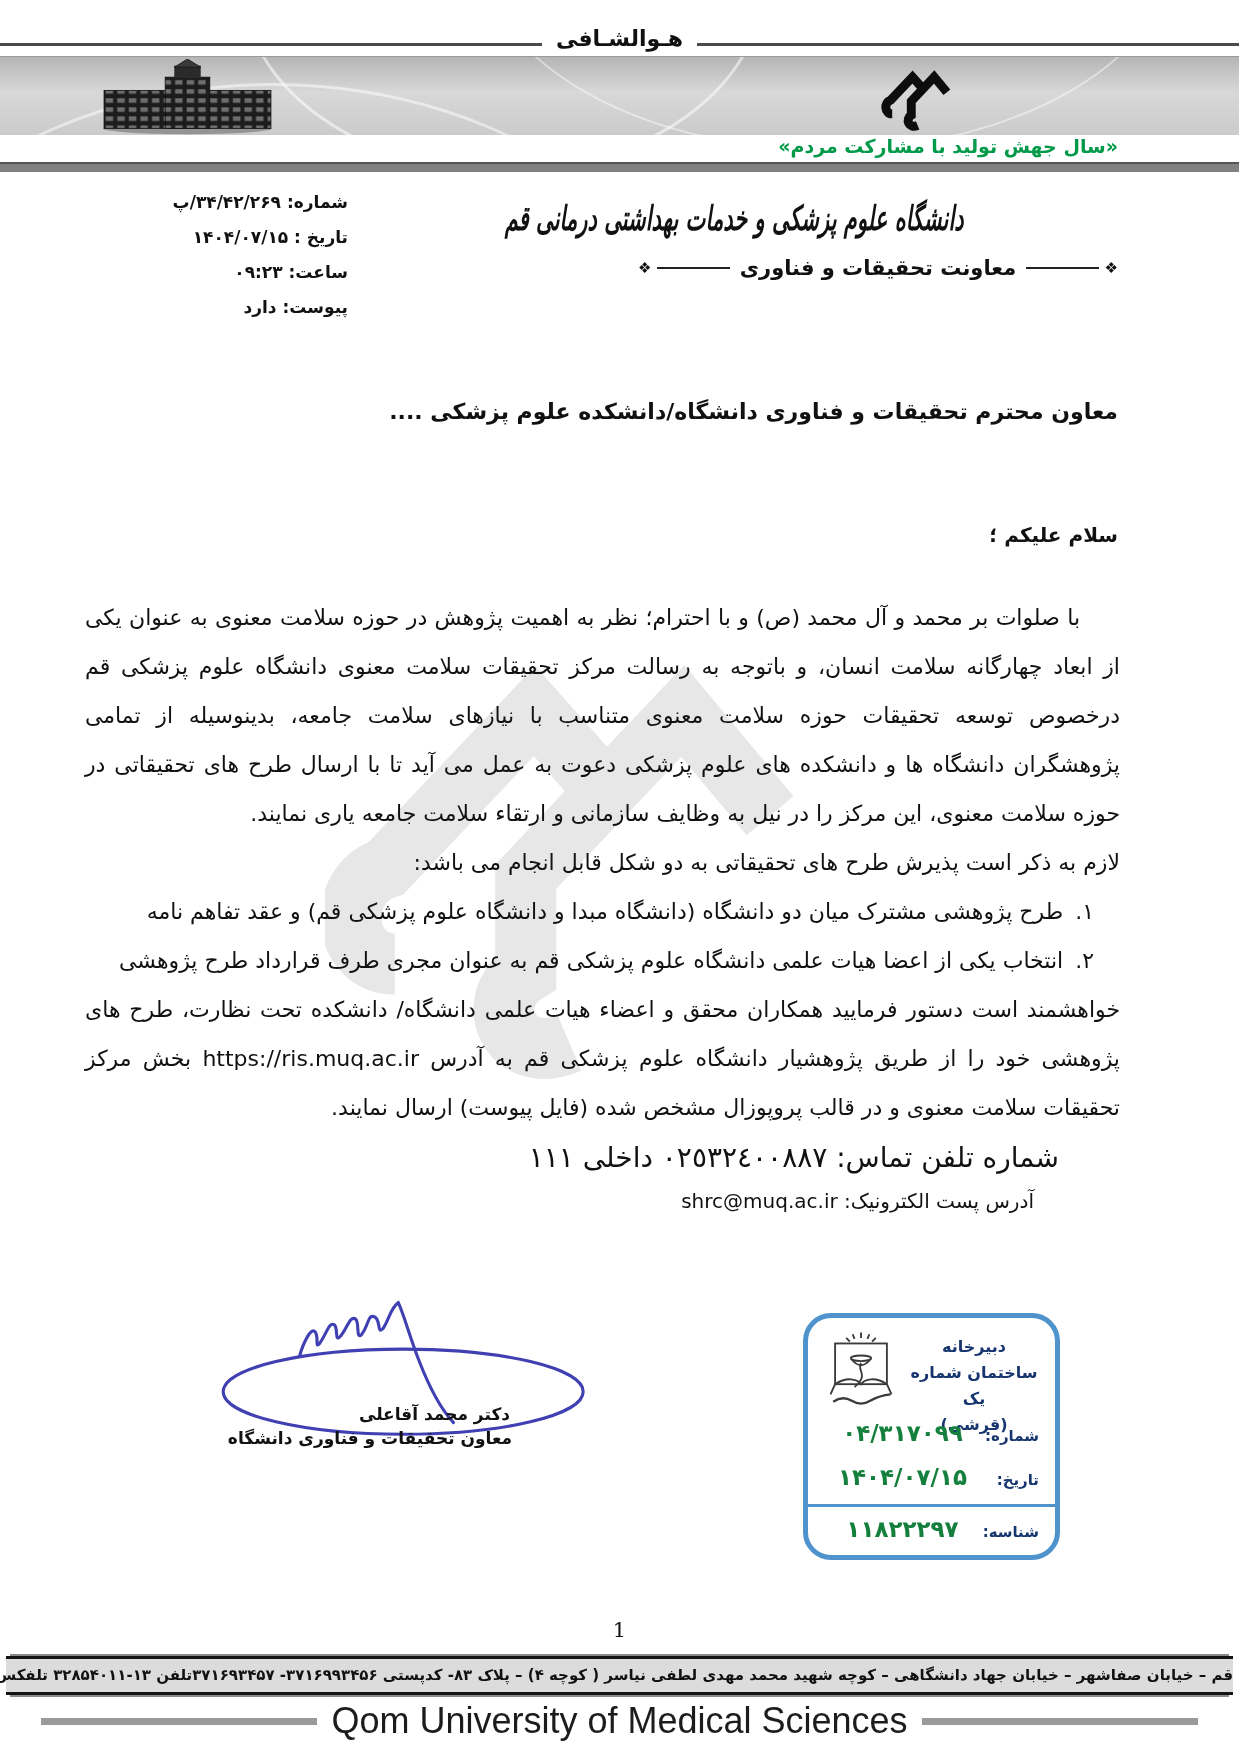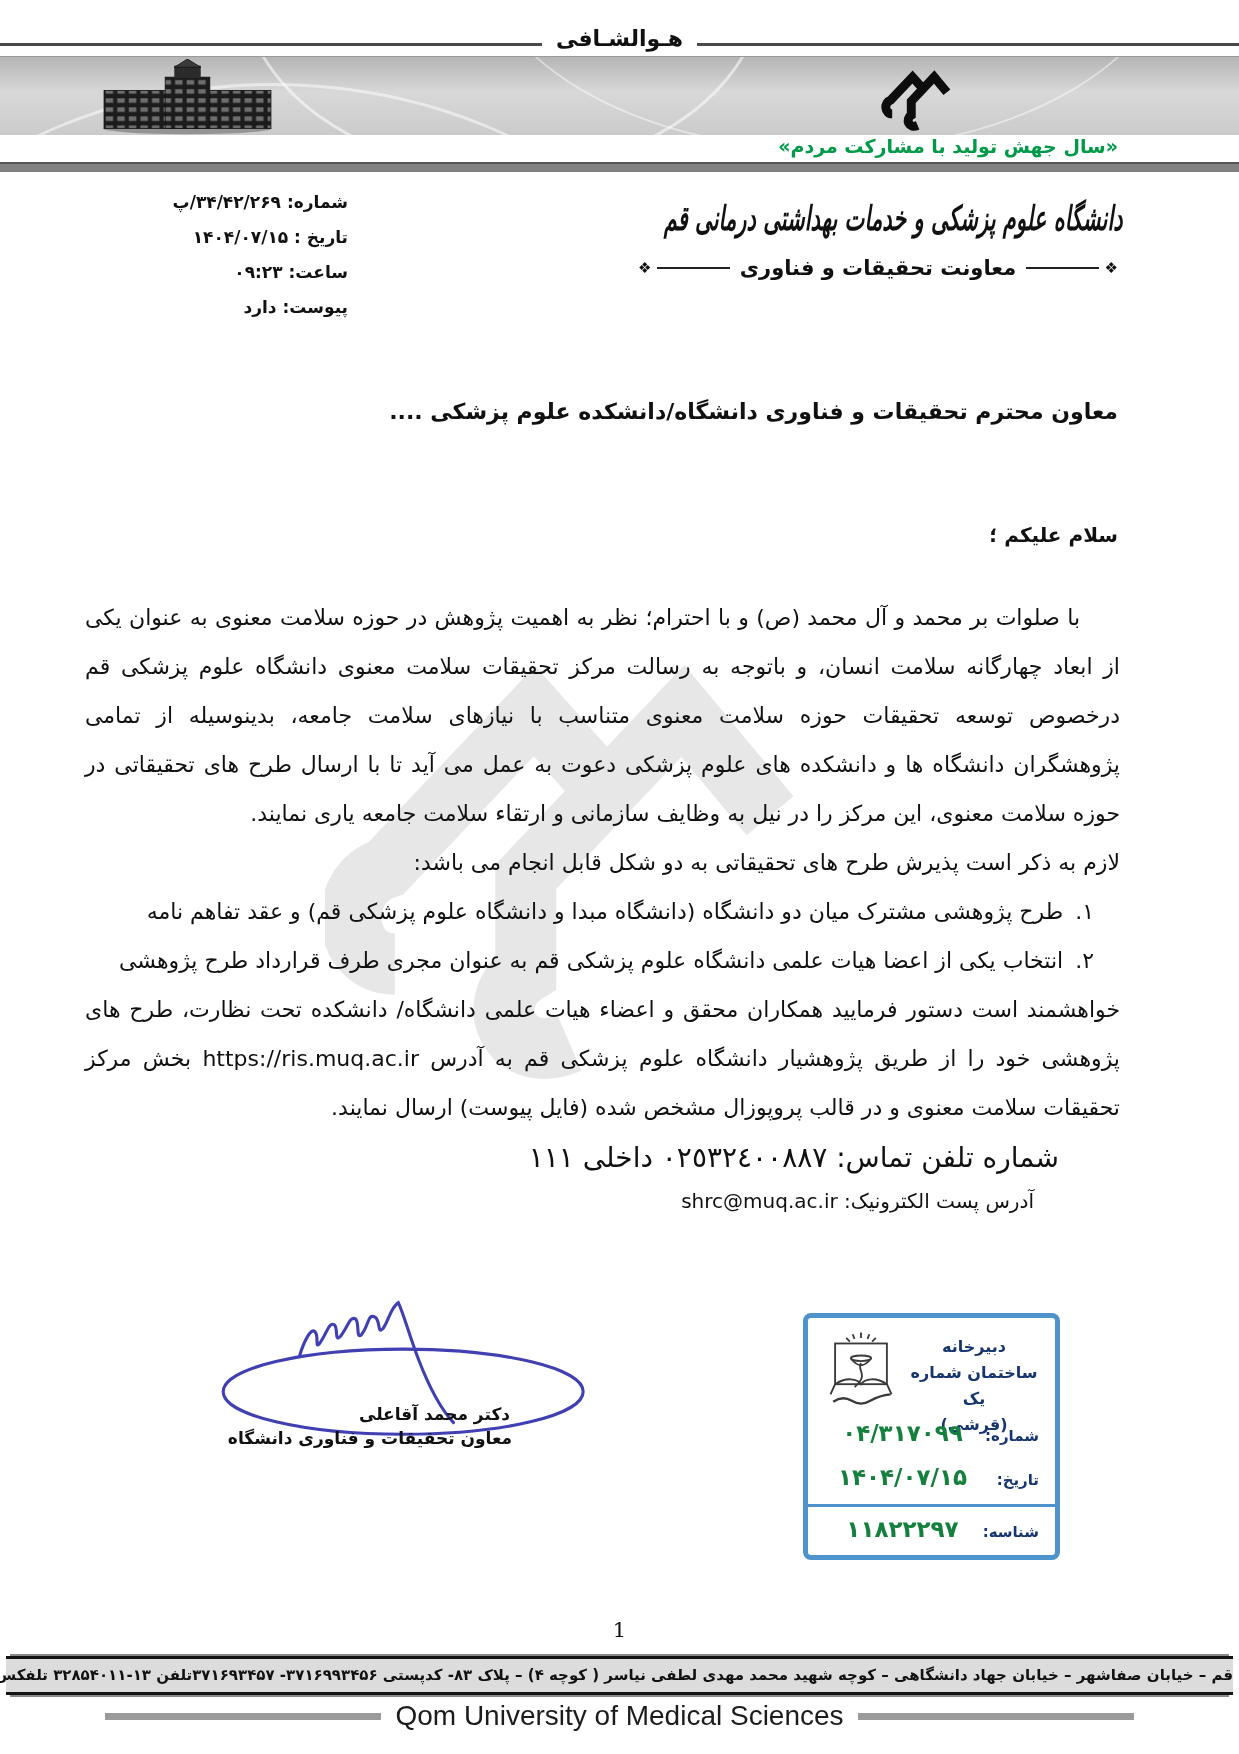--- a/index.html
+++ b/index.html
@@ -24,22 +24,22 @@
   .slogan{position:absolute;top:135px;right:121px;color:#009A49;font-weight:bold;font-size:19px;direction:rtl;white-space:nowrap;}
 
   .band{position:absolute;top:162px;left:0;width:100%;height:8px;background:#818181;border-top:2px solid #555;}
 
   
   .meta{position:absolute;top:192px;left:56px;width:292px;direction:rtl;text-align:right;
         font-weight:bold;font-size:17px;}
   .meta-row{height:22px;margin-bottom:13px;white-space:nowrap;}
 
   
-  .calligraphy{position:absolute;top:186px;right:106px;width:480px;height:64px;display:flex;
-               align-items:center;justify-content:center;direction:rtl;}
+  .calligraphy{position:absolute;top:186px;right:135px;width:480px;height:64px;display:flex;
+               align-items:center;justify-content:flex-start;direction:rtl;}
   .calligraphy span{font-size:34px;font-weight:bold;font-style:italic;white-space:nowrap;
                     transform:scaleX(.62);transform-origin:center;}
   .dept-row{position:absolute;top:256px;right:121px;width:480px;display:flex;align-items:center;
             gap:6px;direction:rtl;}
   .dept-row .rule{flex:1;height:2px;background:#222;}
   .dept-row .orn{font-size:15px;line-height:1;}
   .dept-row .dept-text{font-size:21px;font-weight:bold;white-space:nowrap;padding:0 4px;}
 
   
   .watermark{position:absolute;top:585px;left:325px;width:480px;height:540px;opacity:.09;}
@@ -59,40 +59,40 @@
 
   
   .sig-svg{position:absolute;top:1292px;left:208px;width:400px;height:150px;}
   .sig-name{position:absolute;top:1404px;left:230px;width:280px;text-align:right;direction:rtl;
             font-size:17px;font-weight:bold;}
   .sig-title{position:absolute;top:1428px;left:208px;width:324px;text-align:center;direction:rtl;
              font-size:17px;font-weight:bold;}
 
   
   .stamp{position:absolute;top:1313px;left:803px;width:257px;height:247px;box-sizing:border-box;
-         border:5px solid #4E93CC;border-radius:8px;background:#fff;}
+         border:5px solid #4E93CC;border-radius:28px;background:#fff;}
   .seal-svg{position:absolute;left:16px;top:12px;width:74px;height:88px;}
   .stamp-head{position:absolute;top:16px;right:8px;width:146px;text-align:center;color:#17356E;
               font-weight:bold;font-size:16px;line-height:26px;direction:rtl;}
   .stamp-row{position:absolute;left:12px;right:16px;display:flex;direction:rtl;align-items:baseline;}
   .row-number{top:102px;} .row-date{top:146px;} .row-id{top:198px;}
   .stamp-label{font-size:15px;font-weight:bold;color:#17356E;width:54px;white-space:nowrap;}
   .stamp-value{flex:1;text-align:center;font-size:23px;font-weight:bold;color:#15803d;white-space:nowrap;}
   .stamp-divider{position:absolute;top:186px;left:0;right:0;height:3px;background:#4E93CC;}
 
   
   .pagenum{position:absolute;top:1618px;left:0;width:100%;text-align:center;
            font-family:"DejaVu Serif",serif;font-size:21px;}
   .addr-bar{position:absolute;top:1656px;left:6px;right:6px;height:33px;background:#dcdcdc;
             border-top:3px solid #141414;border-bottom:3px solid #141414;text-align:center;direction:rtl;
             font-size:15px;font-weight:bold;line-height:33px;white-space:nowrap;
             box-shadow:0 -6px 0 -4px #8a8a8a, 0 6px 0 -4px #8a8a8a;}
   .en-row{position:absolute;top:1700px;left:0;width:100%;display:flex;align-items:center;justify-content:center;}
   .en-bar{width:276px;height:7px;background:#9a9a9a;}
-  .en-name{margin:0 14px;font-size:28px;font-family:"Liberation Sans",sans-serif;color:#1c1c1c;white-space:nowrap;}
+  .en-name{margin:0 14px;font-size:36px;font-family:"Liberation Sans",sans-serif;color:#1c1c1c;white-space:nowrap;}
 </style>
 </head>
 <body>
 
 <div class="page">
 
   <div class="bism">
     <div class="bism-line"></div>
     <div class="bism-text">هـوالشـافی</div>
     <div class="bism-line"></div>

